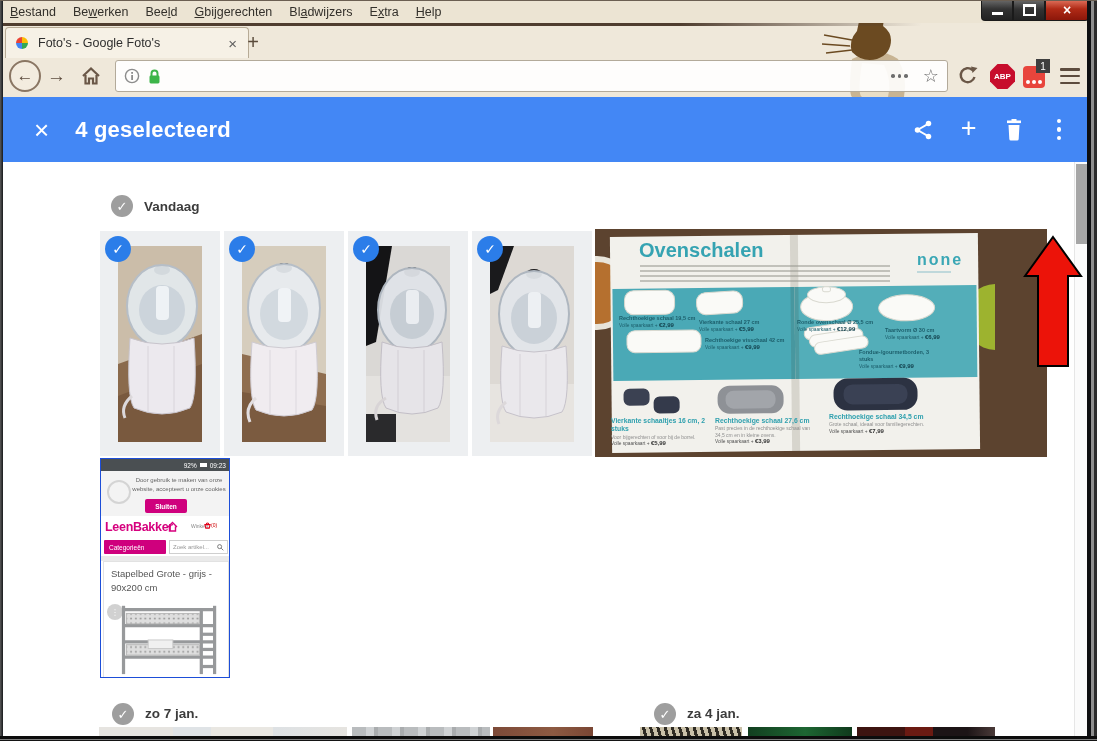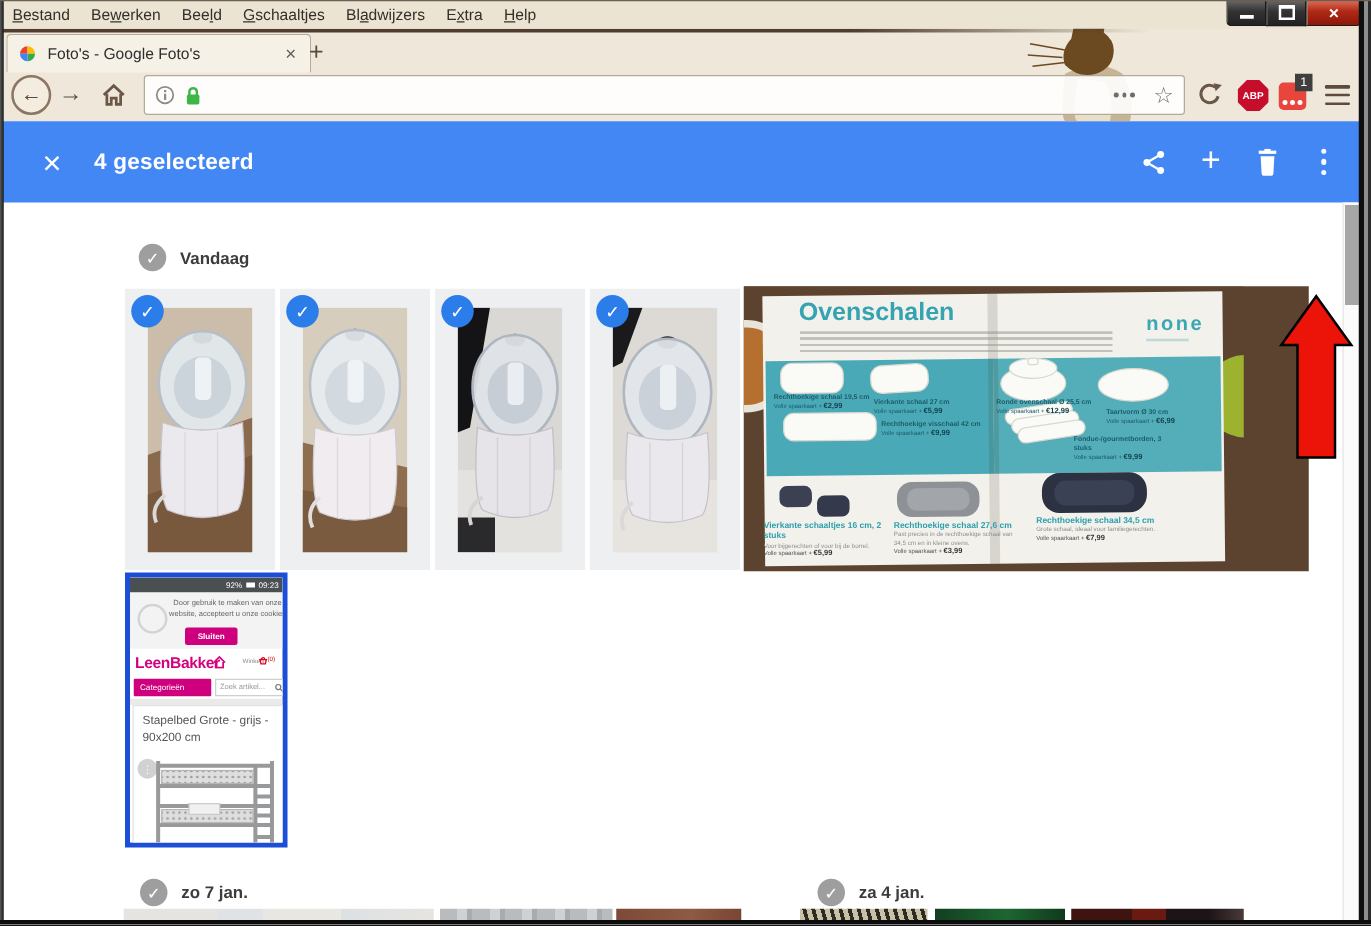--- a/index.html
+++ b/index.html
@@ -56,21 +56,21 @@
   .winbtn.min{border-radius:0 0 0 4px;}
   .min-glyph{width:11px;height:3px;background:#fff;margin-top:7px;}
   .max-glyph{width:9px;height:7px;border:2px solid #fff;border-top-width:3px;}
   .close-glyph{font-size:14px;font-weight:bold;line-height:1;}
 
   
   .page{position:absolute;left:0;top:97px;width:1097px;height:639px;background:#fff;}
   .selbar{position:absolute;left:0;top:0;width:1097px;height:65px;background:#4387f5;
           display:flex;align-items:center;color:#fff;}
   .sel-close{margin-left:34px;font-size:26px;font-weight:400;line-height:1;}
-  .sel-title{margin-left:26px;font-size:18px;font-weight:600;letter-spacing:.2px;}
+  .sel-title{margin-left:26px;font-size:22px;font-weight:600;letter-spacing:.2px;}
   .sel-icons{margin-left:auto;margin-right:30px;display:flex;align-items:center;gap:27px;}
   .sel-plus{font-size:27px;font-weight:300;line-height:1;margin-top:-2px;}
   .dots-v{display:flex;flex-direction:column;gap:4px;padding:0 6px;}
   .dots-v i{width:4.5px;height:4.5px;border-radius:50%;background:#fff;}
 
   .sec-check{position:absolute;width:22px;height:22px;border-radius:50%;background:#9e9e9e;color:#fff;
              font-size:13px;display:flex;align-items:center;justify-content:center;}
   .sec-label{position:absolute;font-size:13.5px;font-weight:bold;color:#3c3c3c;}
 
   .tile{position:absolute;top:134px;width:120px;height:225px;background:#edeff1;}
@@ -90,21 +90,21 @@
   .bot .cat-price b{color:#333;}
   .cat-title{position:absolute;left:44px;top:10px;font-size:20px;font-weight:bold;color:#35a3b2;}
   .cat-blur{position:absolute;left:45px;top:36px;width:250px;height:17px;opacity:.55;
             background:repeating-linear-gradient(#9a9a92 0 2px,transparent 2px 5px);}
   .cat-brand{position:absolute;left:322px;top:22px;font-size:16px;font-weight:bold;color:#3aa7b5;
              letter-spacing:2px;}
   .cat-brand:after{content:"";display:block;height:1.5px;width:34px;background:#bfd8db;margin-top:2px;}
 
   
   .lb{position:absolute;left:100px;top:361px;width:130px;height:220px;background:#fff;overflow:hidden;
-      border:4px solid #1d4ed8;box-sizing:border-box;}
+      border:1px solid #1d4ed8;box-sizing:border-box;}
   .lb-status{position:absolute;left:0;top:0;width:100%;height:12px;background:#4a4f52;color:#fff;
              font-size:6.5px;display:flex;align-items:center;justify-content:flex-end;gap:3px;padding-right:3px;box-sizing:border-box;}
   .lb-batt{width:7px;height:4px;background:#fff;}
   .lb-cookie{position:absolute;left:0;top:12px;width:100%;height:45px;background:#f3f3f3;}
   .lb-ring{position:absolute;left:6px;top:9px;width:20px;height:20px;border:2.5px solid #d4d4d4;border-radius:50%;}
   .lb-cookie-text{position:absolute;left:30px;top:5px;width:96px;font-size:6px;color:#666;text-align:center;line-height:1.5;}
   .lb-sluiten{position:absolute;left:44px;top:28px;width:42px;height:14px;background:#cf007d;color:#fff;
               font-size:6.5px;font-weight:bold;display:flex;align-items:center;justify-content:center;border-radius:2px;}
   .lb-logo{position:absolute;left:4px;top:61px;font-size:12.5px;font-weight:bold;color:#d6017e;letter-spacing:-.3px;}
   .lb-stores{position:absolute;left:90px;top:64px;font-size:5px;color:#888;}
@@ -151,21 +151,21 @@
         <line x1="2" y1="34" x2="30" y2="39"></line>
         <line x1="0" y1="43" x2="28" y2="45"></line>
         <line x1="4" y1="52" x2="30" y2="49"></line>
       </g>
     </svg>
 
     <div class="menubar">
       <span class="menu-item"><span></span><u>B</u><span>estand</span></span>
       <span class="menu-item"><span>Be</span><u>w</u><span>erken</span></span>
       <span class="menu-item"><span>Bee</span><u>l</u><span>d</span></span>
-      <span class="menu-item"><span></span><u>G</u><span>schaaltjes</span></span>
+      <span class="menu-item"><span></span><u>G</u><span>bijgerechten</span></span>
       <span class="menu-item"><span>Bl</span><u>a</u><span>dwijzers</span></span>
       <span class="menu-item"><span>E</span><u>x</u><span>tra</span></span>
       <span class="menu-item"><span></span><u>H</u><span>elp</span></span>
     </div>
 
     <div class="wincontrols">
       <div class="winbtn min">
           <span class="min-glyph"></span>
         </div>
       <div class="winbtn">

